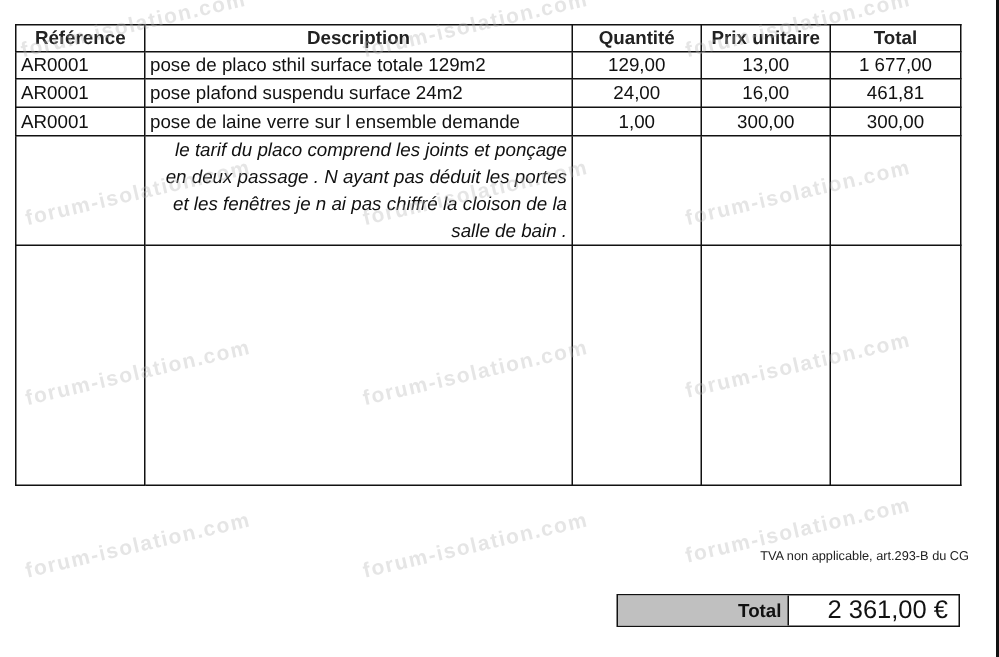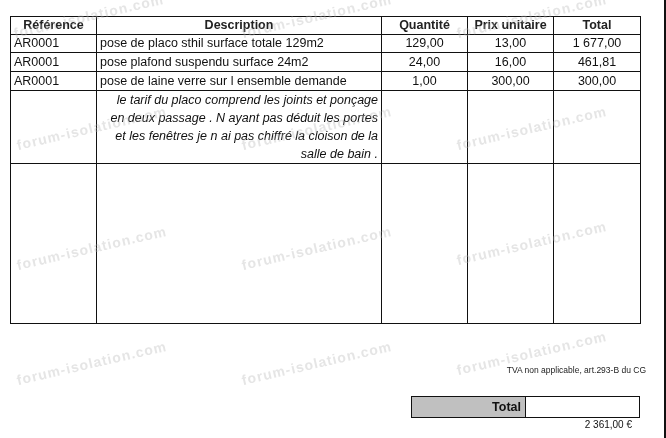--- a/index.html
+++ b/index.html
@@ -14,21 +14,21 @@
   tr.r2 td { height:18px; line-height:18px; }
   tr.r3 td { height:18px; line-height:18px; }
   tr.r4 td { height:70px;text-align:right; }
   tr.r5 td { height:52px; }
   tr.r6 td { height:159px; }
   td.note { font-style:italic; line-height:18px; padding-top:1px; }
   td.num-top { text-align:right; line-height:16px; padding-top:1px; }
   .tva { position:absolute; left:486px; top:365px; width:160px; text-align:right; font-size:8.5px; color:#222; }
   .total-box { position:absolute; left:411px; top:396px; width:229px; height:22px; border:1px solid #111; display:flex; box-sizing:border-box; }
   .total-label { width:114px; background:#c0c0c0; border-right:1px solid #111; text-align:right; padding-right:4px; font-weight:bold; font-size:12.5px; line-height:20px; box-sizing:border-box; }
-  .total-value { flex:1; text-align:right; padding-right:7px; font-weight:normal; font-size:10px; line-height:20px;margin-top:18px; }
+  .total-value { flex:1; text-align:right; padding-right:7px; font-weight:normal; font-size:17px; line-height:20px; }
   .watermark { position:absolute; font-size:14px; font-weight:bold; color:rgba(180,180,180,0.35); transform:rotate(-13deg); letter-spacing:1px; pointer-events:none; white-space:nowrap; }
 </style>
 </head>
 <body>
 
 <div class="page-edge"></div>
 
 <table class="invoice">
   <colgroup>
     <col style="width:86px">

